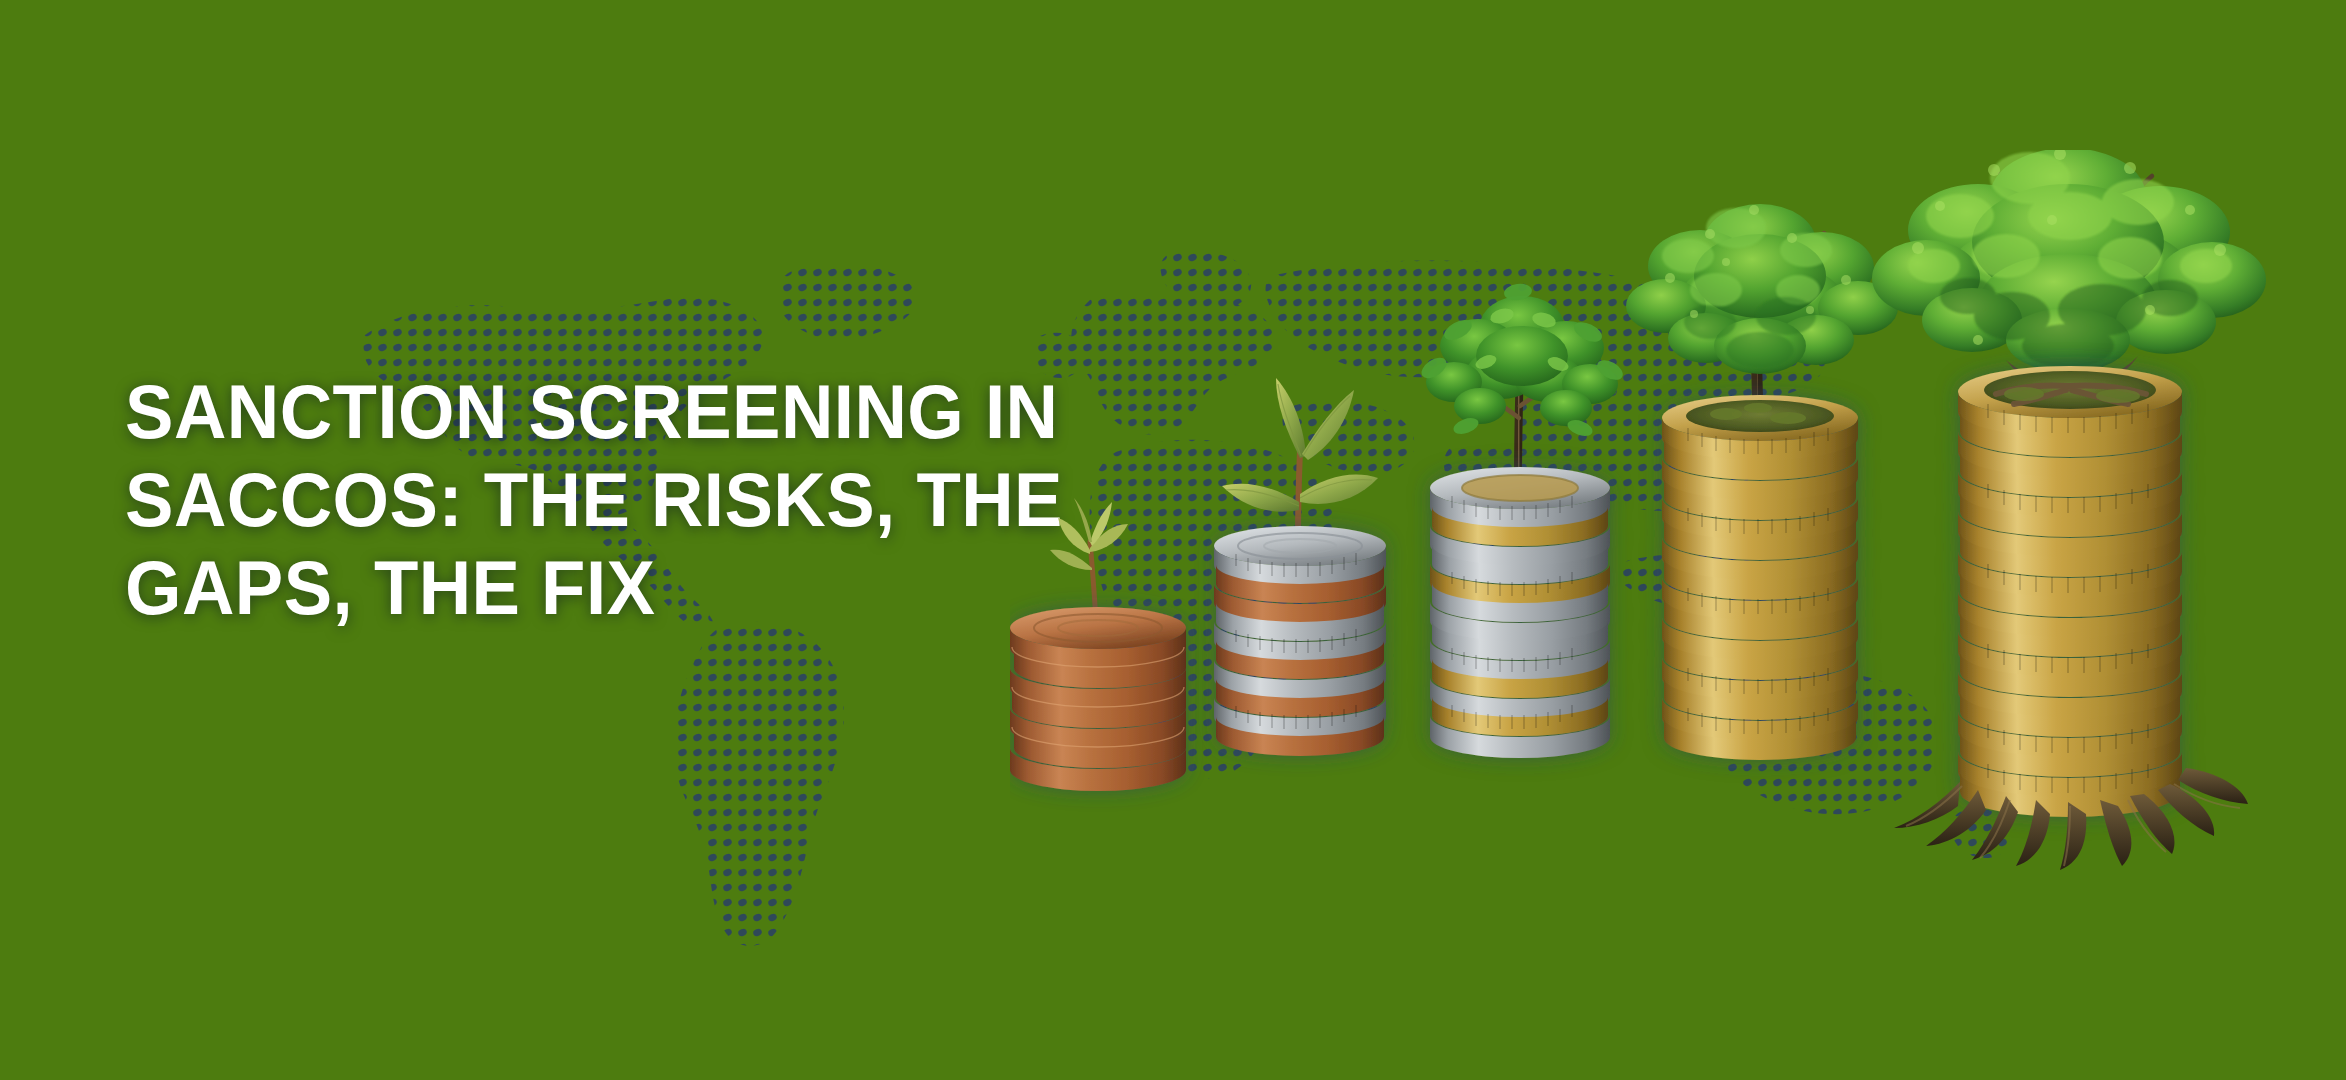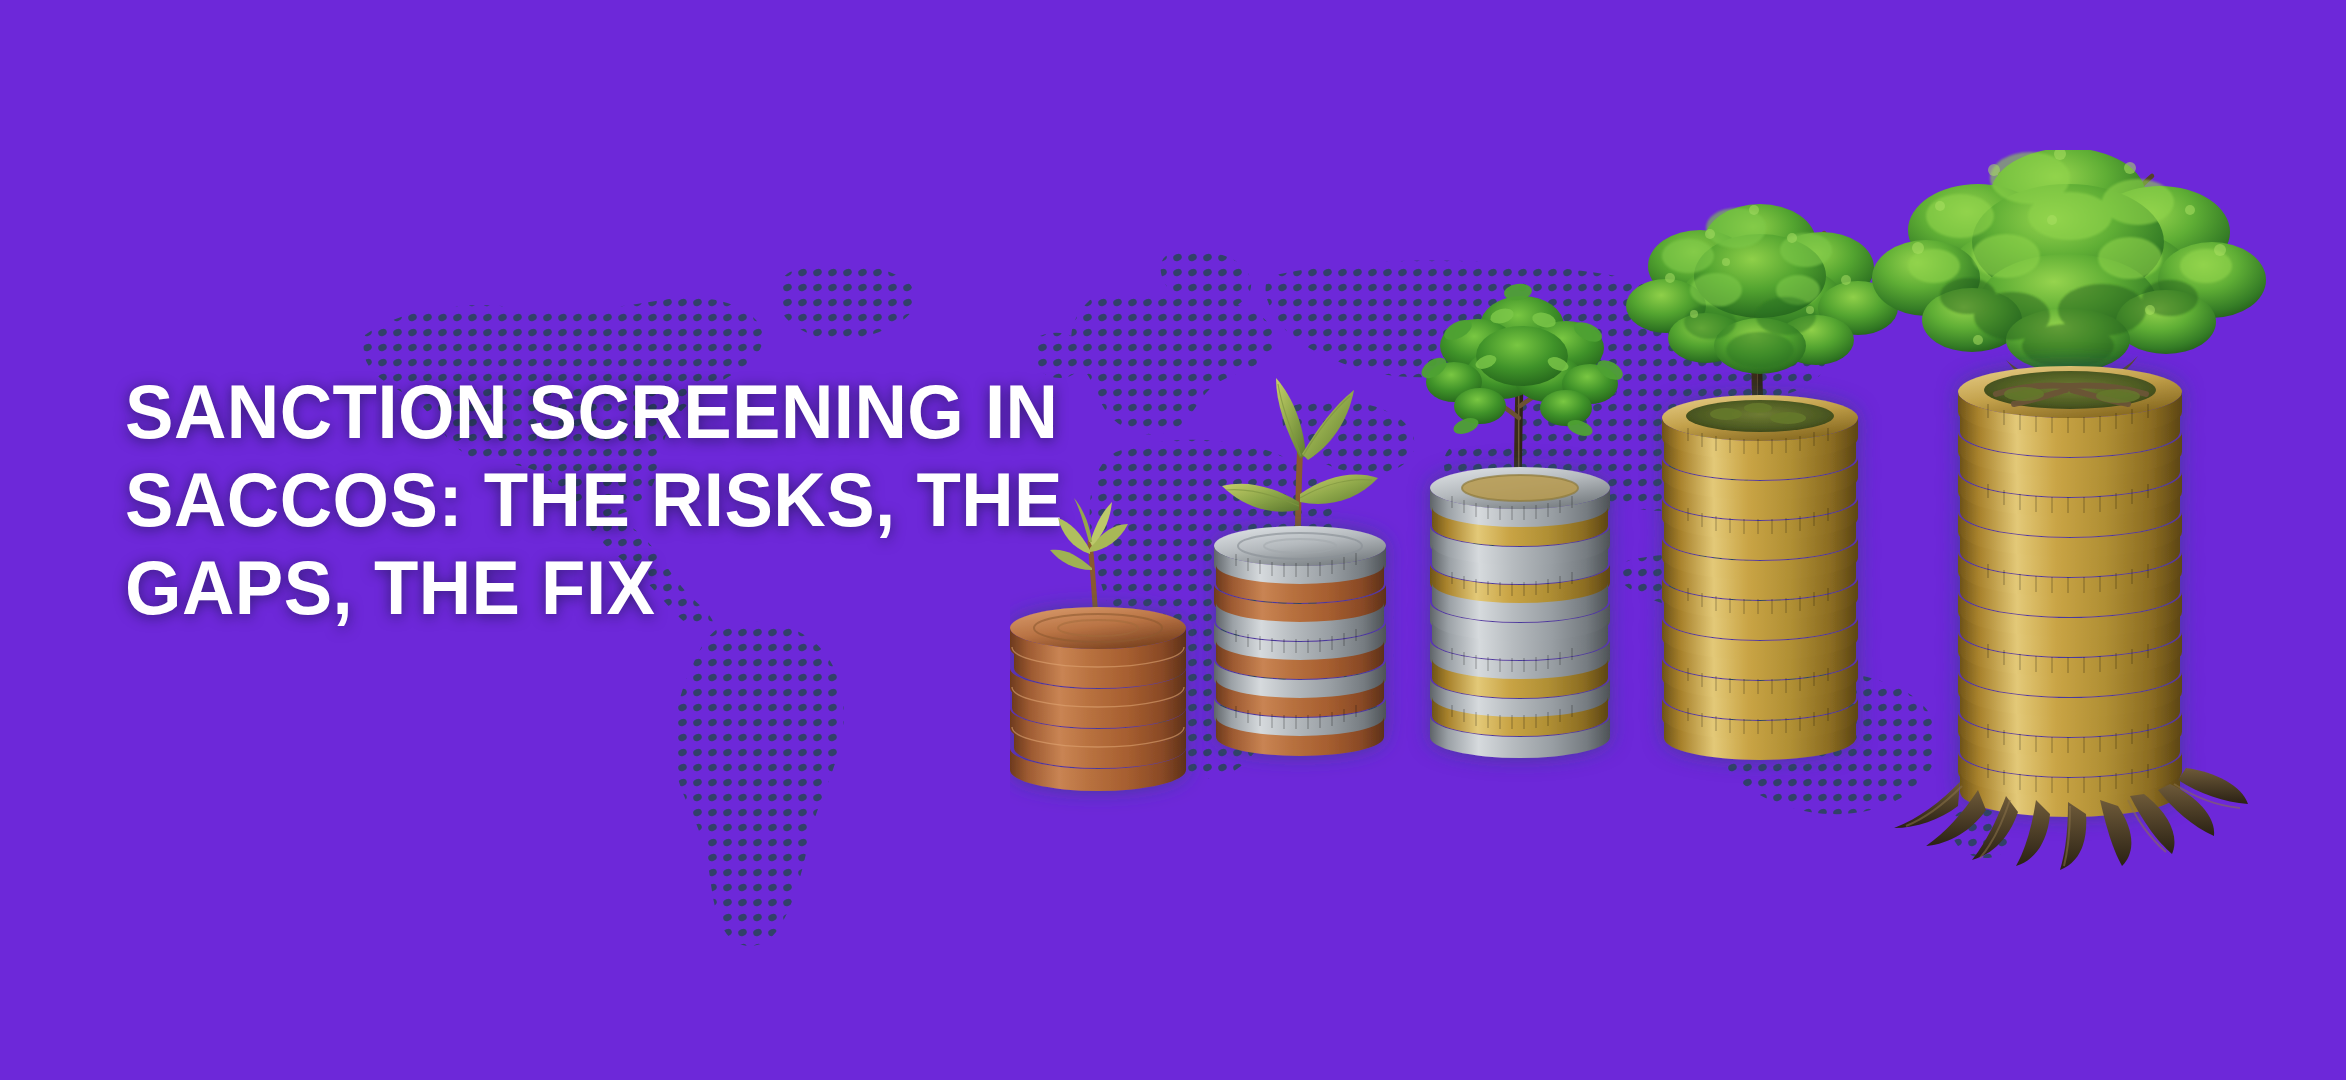--- a/index.html
+++ b/index.html
@@ -6,21 +6,21 @@
   * { margin:0; padding:0; box-sizing:border-box; }
   html,body{ background:#0b2440; }
   body{
     width:2346px; height:1080px;
     font-family:"Liberation Sans", sans-serif;
     overflow:hidden; position:relative;
   }
   #banner{
     position:absolute; inset:0;
     width:2346px; height:1080px;
-    background:#6d28d9;
+    background:#4d7c0f;
     overflow:hidden;
   }
   
   #map-layer{
     position:absolute;
     left:270px; top:160px;
     width:1830px; height:800px;
     opacity:.92;
     pointer-events:none;
   }

